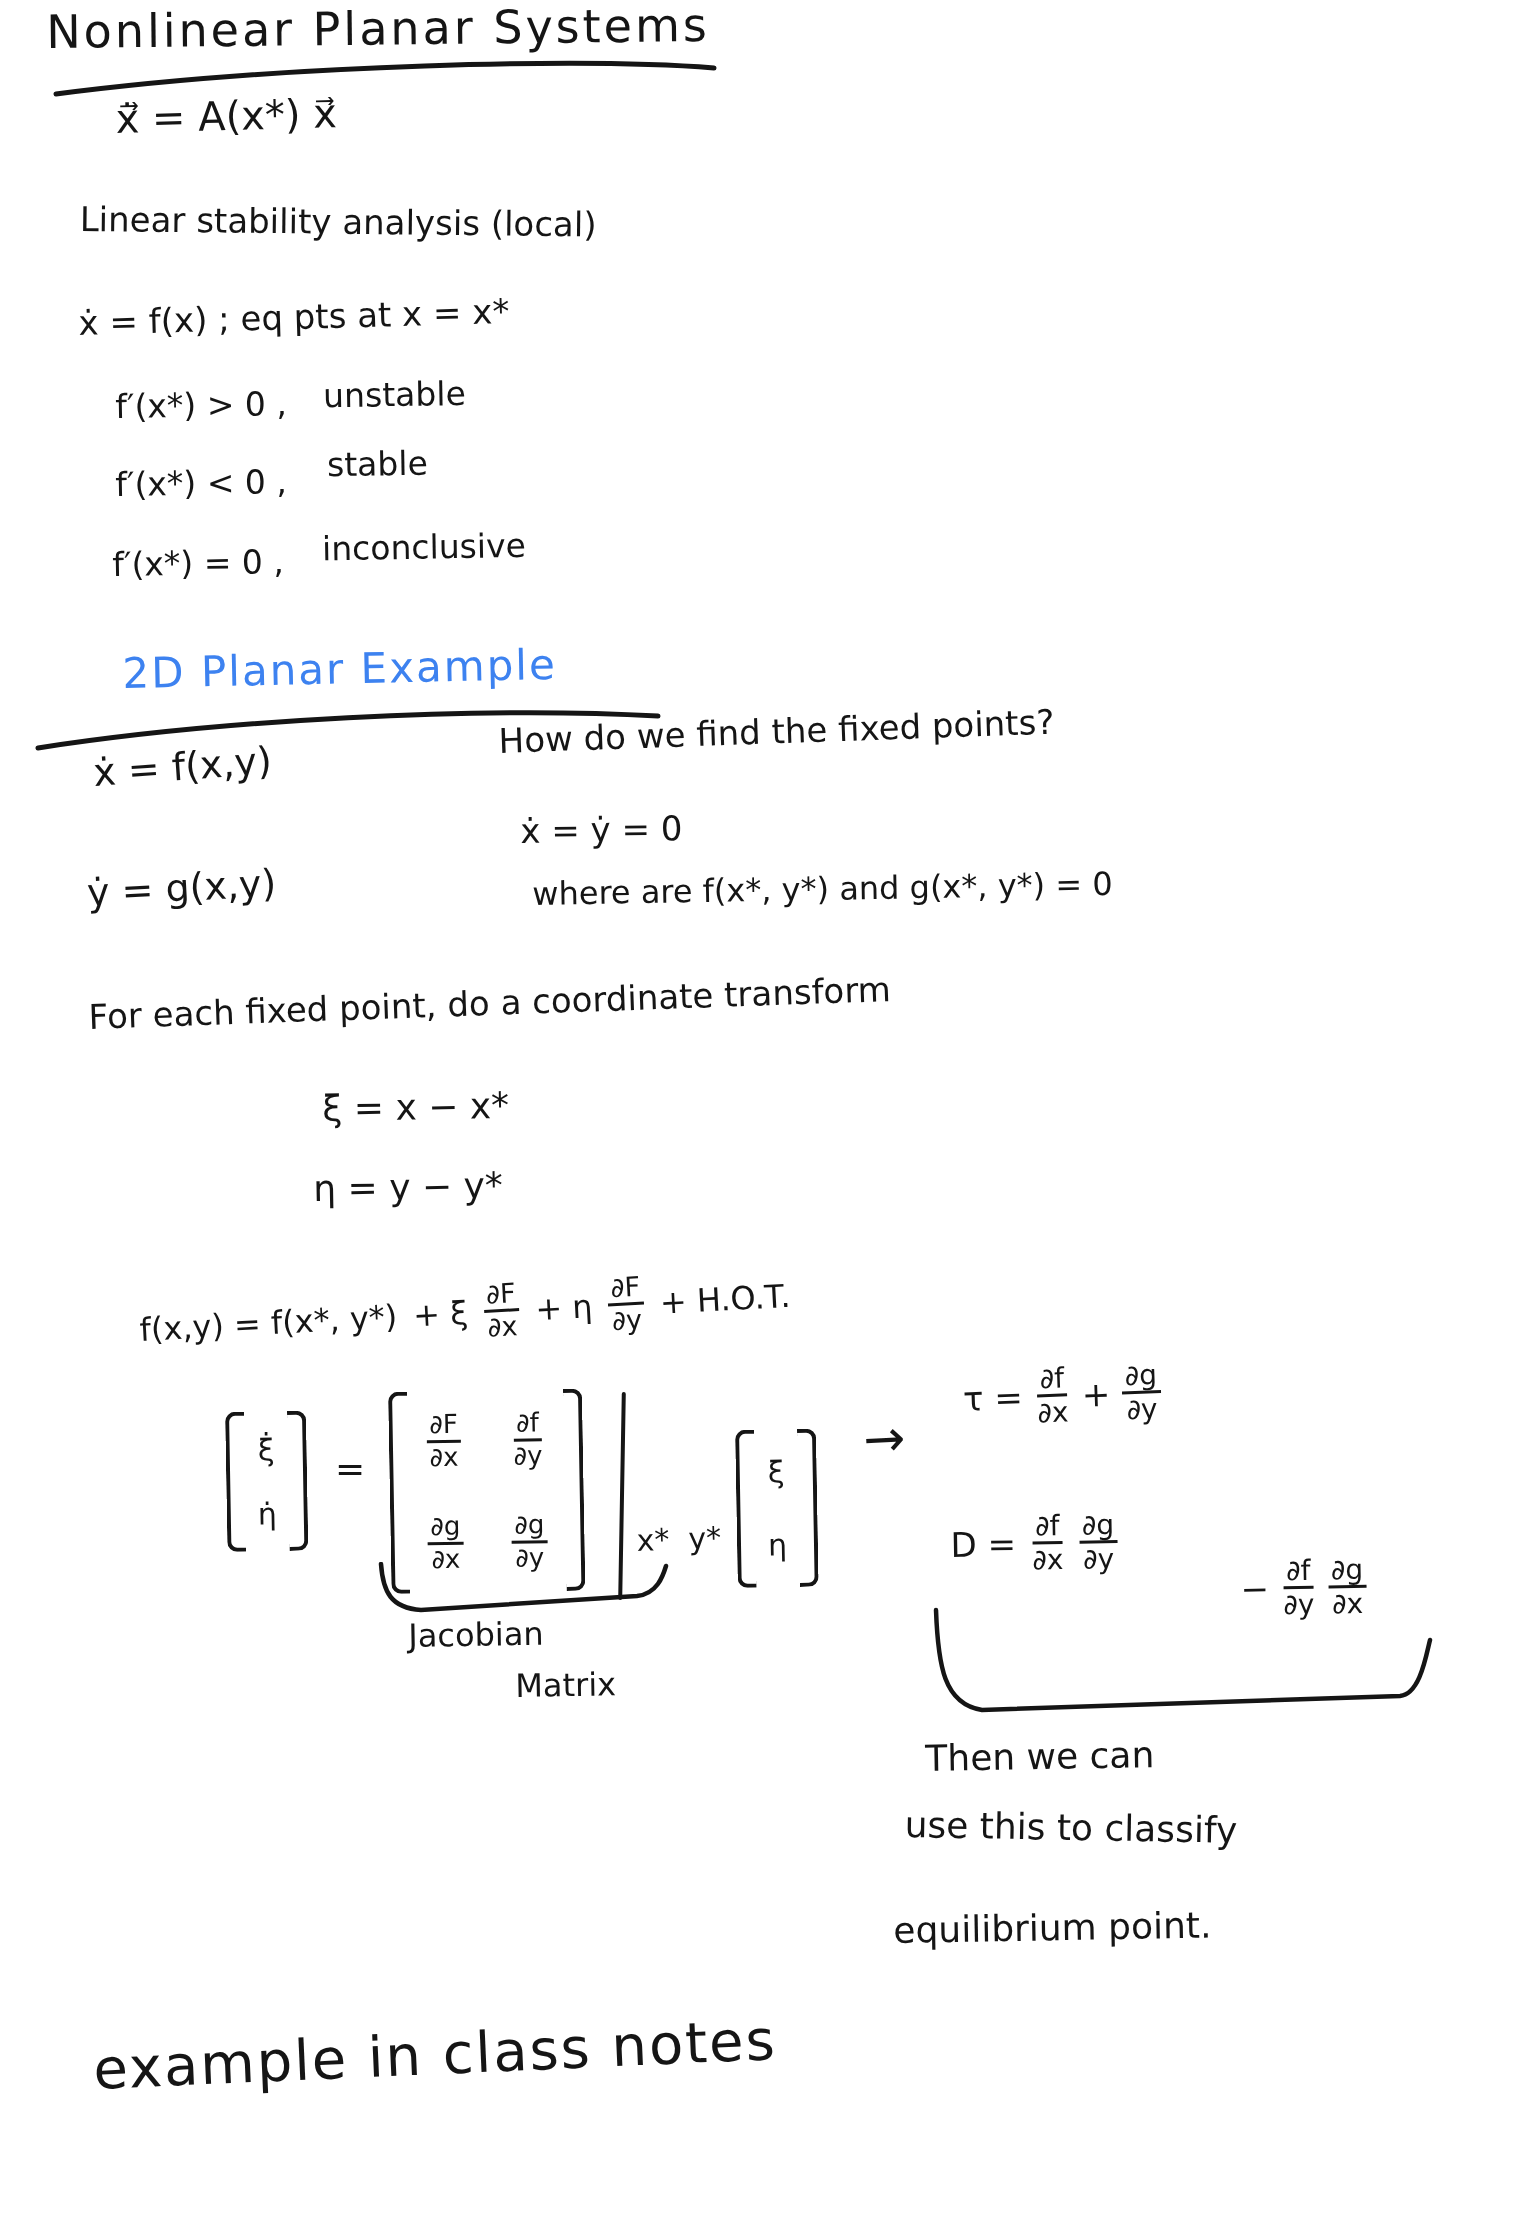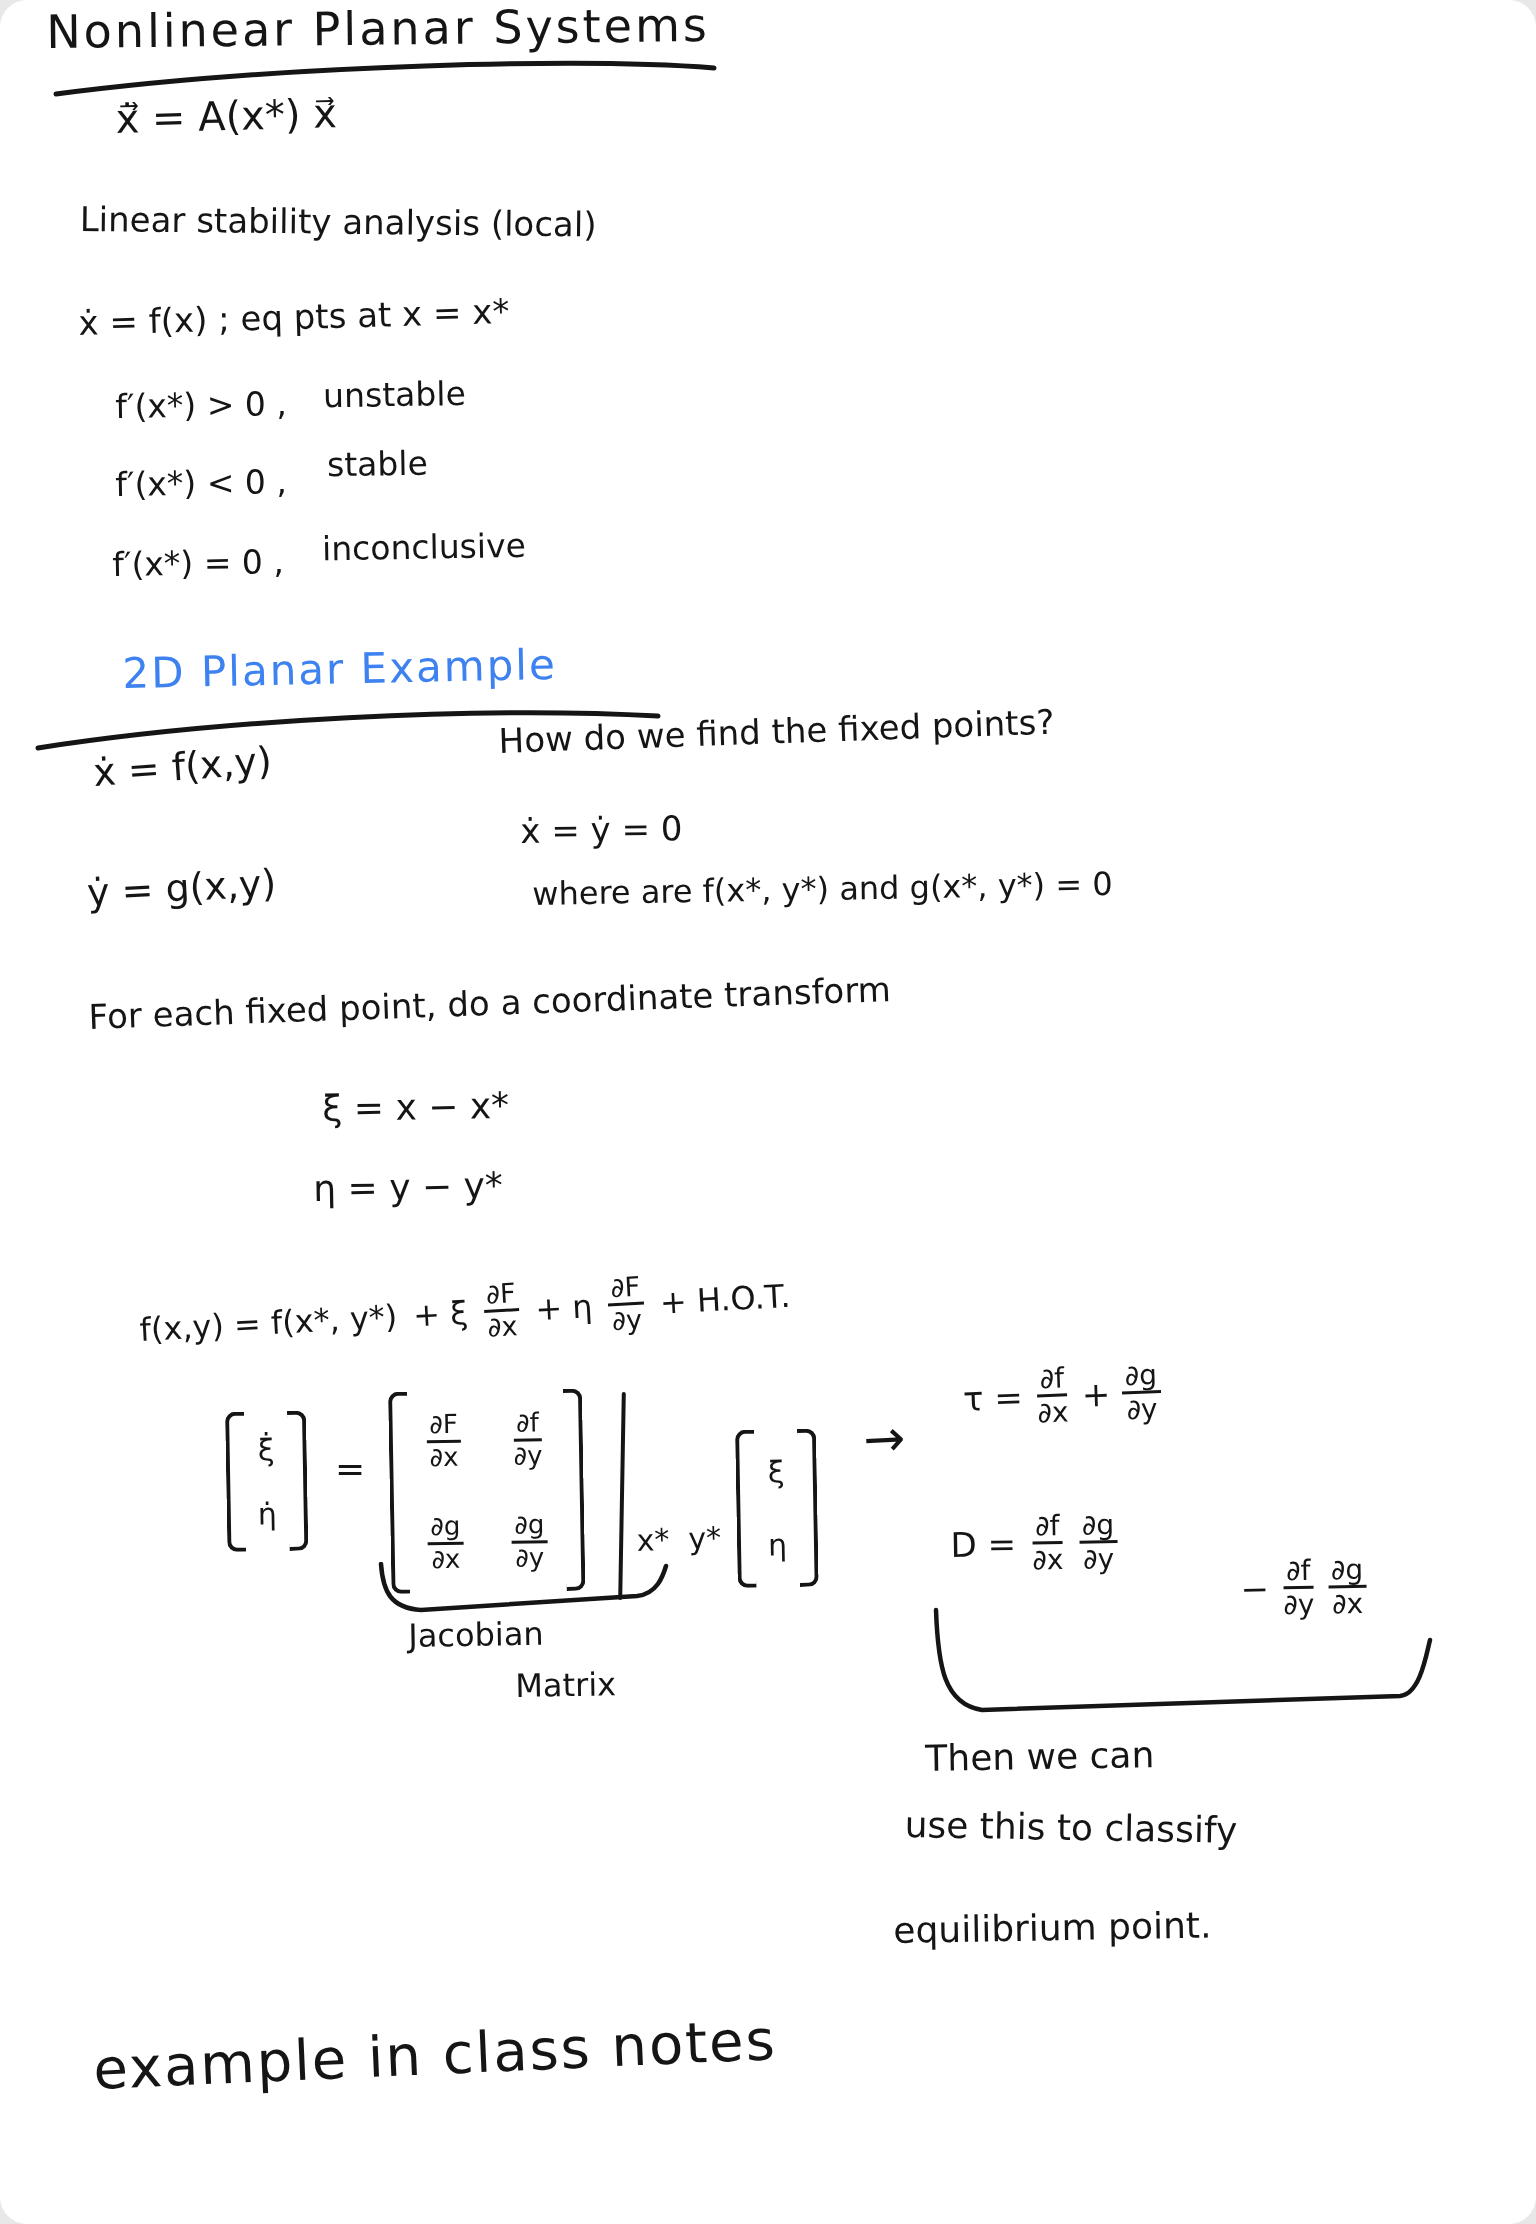--- a/index.html
+++ b/index.html
@@ -9,21 +9,20 @@
   }
   html,body{margin:0;padding:0;background:#e8e8e8;}
   .sheet{
     position:relative;
     width:1536px;height:2224px;
     background:var(--paper);
     margin:0 auto;
     overflow:hidden;
     font-family:"DejaVu Sans","Liberation Sans",sans-serif;
     color:var(--ink);
-    border-radius:27px;
   }
   .hl{position:absolute;white-space:nowrap;transform-origin:left top;line-height:1.15;}
   .blue{color:var(--accent);}
   .stroke{position:absolute;transform-origin:left top;}
   .stroke path{fill:none;stroke:var(--ink);stroke-linecap:round;}
   
   .frac{display:inline-flex;flex-direction:column;align-items:center;line-height:1.12;vertical-align:middle;}
   .frac .fn{border-bottom:3px solid var(--ink);padding:0 3px;}
   .frac .fd{padding:0 2px;}
   

